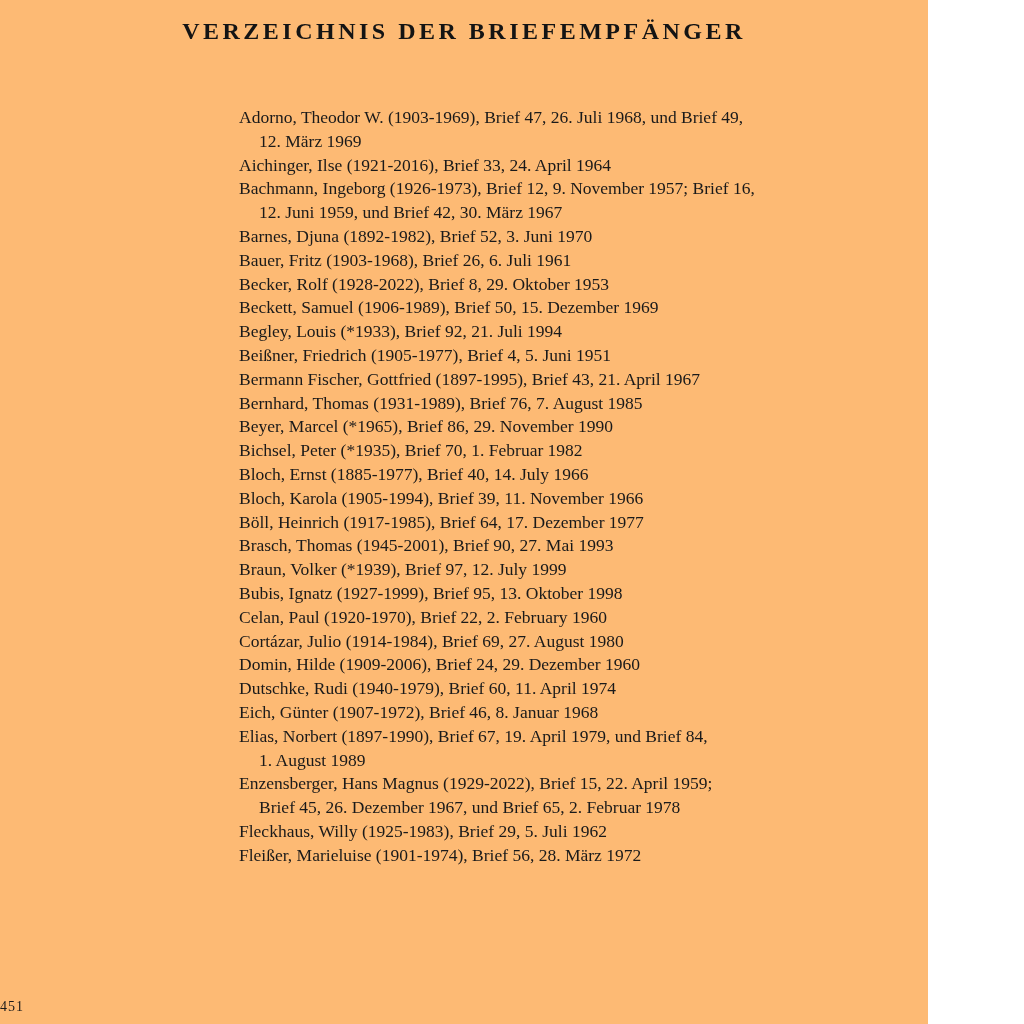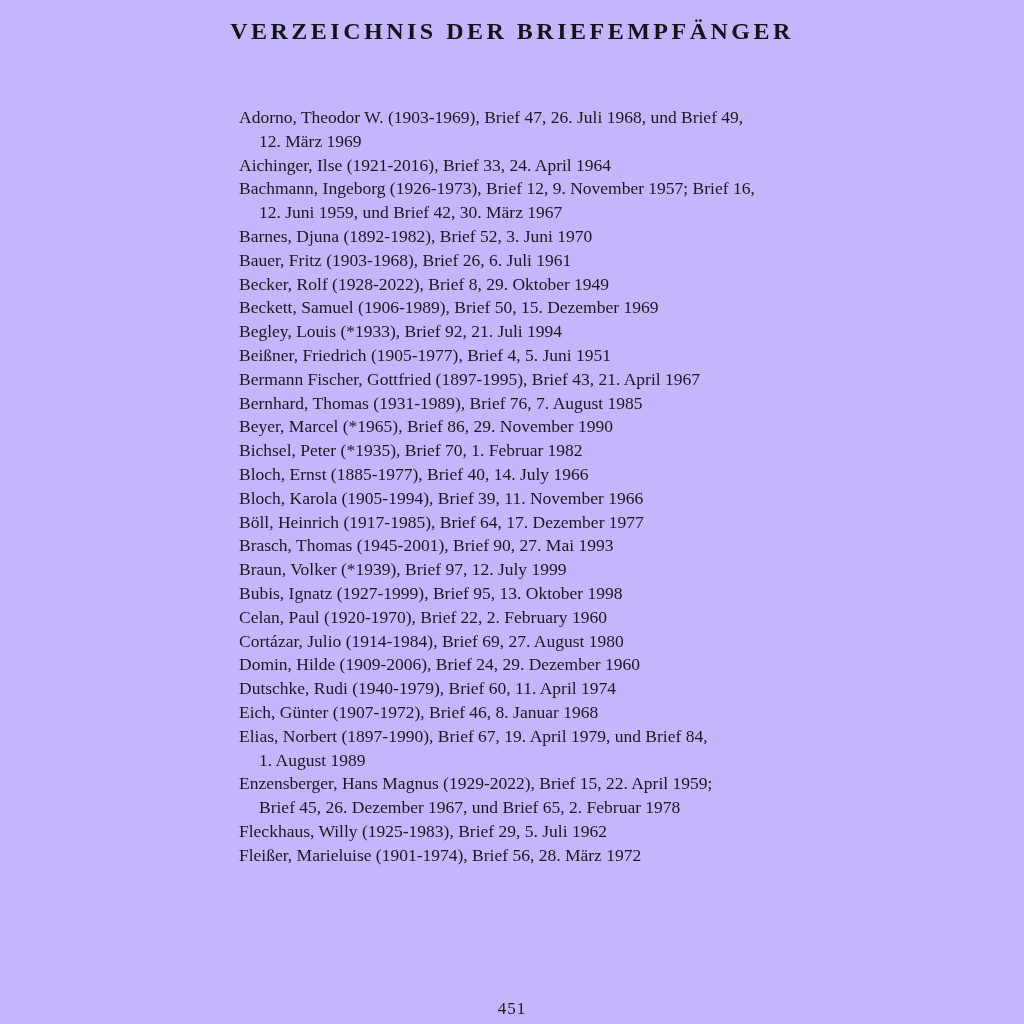--- a/index.html
+++ b/index.html
@@ -2,23 +2,23 @@
 <html><head>
 <meta charset="utf-8">
 <style>
   html, body {
     margin: 0;
     padding: 0;
     background: #ffffff;
   }
   .page {
     position: relative;
-    width: 1024px;
+    width: 928px;
     height: 1024px;
-    background: #c4b5fd;
+    background: #fdba74;
     color: #141414;
     font-family: "Liberation Serif", serif;
     overflow: hidden;
   }
   .title {
     position: absolute;
     top: 18px;
     left: 0;
     width: 100%;
     text-align: center;
@@ -39,41 +39,41 @@
   .entry {
     padding-left: 20px;
     text-indent: -20px;
     white-space: pre-wrap;
   }
   .page-number {
     position: absolute;
     top: 999px;
     left: 0;
     width: 100%;
-    text-align: center;
-    font-size: 17px;
+    text-align: left;
+    font-size: 14px;
     letter-spacing: 1px;
     color: #1a1a1a;
   }
 </style>
 </head>
 <body>
 
 <div class="page">
   <div class="title">VERZEICHNIS DER BRIEFEMPFÄNGER</div>
 
   <div class="entry-list">
       <div class="entry">Adorno, Theodor W. (1903-1969), Brief 47, 26. Juli 1968, und Brief 49,
 12. März 1969</div>
       <div class="entry">Aichinger, Ilse (1921-2016), Brief 33, 24. April 1964</div>
       <div class="entry">Bachmann, Ingeborg (1926-1973), Brief 12, 9. November 1957; Brief 16,
 12. Juni 1959, und Brief 42, 30. März 1967</div>
       <div class="entry">Barnes, Djuna (1892-1982), Brief 52, 3. Juni 1970</div>
       <div class="entry">Bauer, Fritz (1903-1968), Brief 26, 6. Juli 1961</div>
-      <div class="entry">Becker, Rolf (1928-2022), Brief 8, 29. Oktober 1949</div>
+      <div class="entry">Becker, Rolf (1928-2022), Brief 8, 29. Oktober 1953</div>
       <div class="entry">Beckett, Samuel (1906-1989), Brief 50, 15. Dezember 1969</div>
       <div class="entry">Begley, Louis (*1933), Brief 92, 21. Juli 1994</div>
       <div class="entry">Beißner, Friedrich (1905-1977), Brief 4, 5. Juni 1951</div>
       <div class="entry">Bermann Fischer, Gottfried (1897-1995), Brief 43, 21. April 1967</div>
       <div class="entry">Bernhard, Thomas (1931-1989), Brief 76, 7. August 1985</div>
       <div class="entry">Beyer, Marcel (*1965), Brief 86, 29. November 1990</div>
       <div class="entry">Bichsel, Peter (*1935), Brief 70, 1. Februar 1982</div>
       <div class="entry">Bloch, Ernst (1885-1977), Brief 40, 14. July 1966</div>
       <div class="entry">Bloch, Karola (1905-1994), Brief 39, 11. November 1966</div>
       <div class="entry">Böll, Heinrich (1917-1985), Brief 64, 17. Dezember 1977</div>

